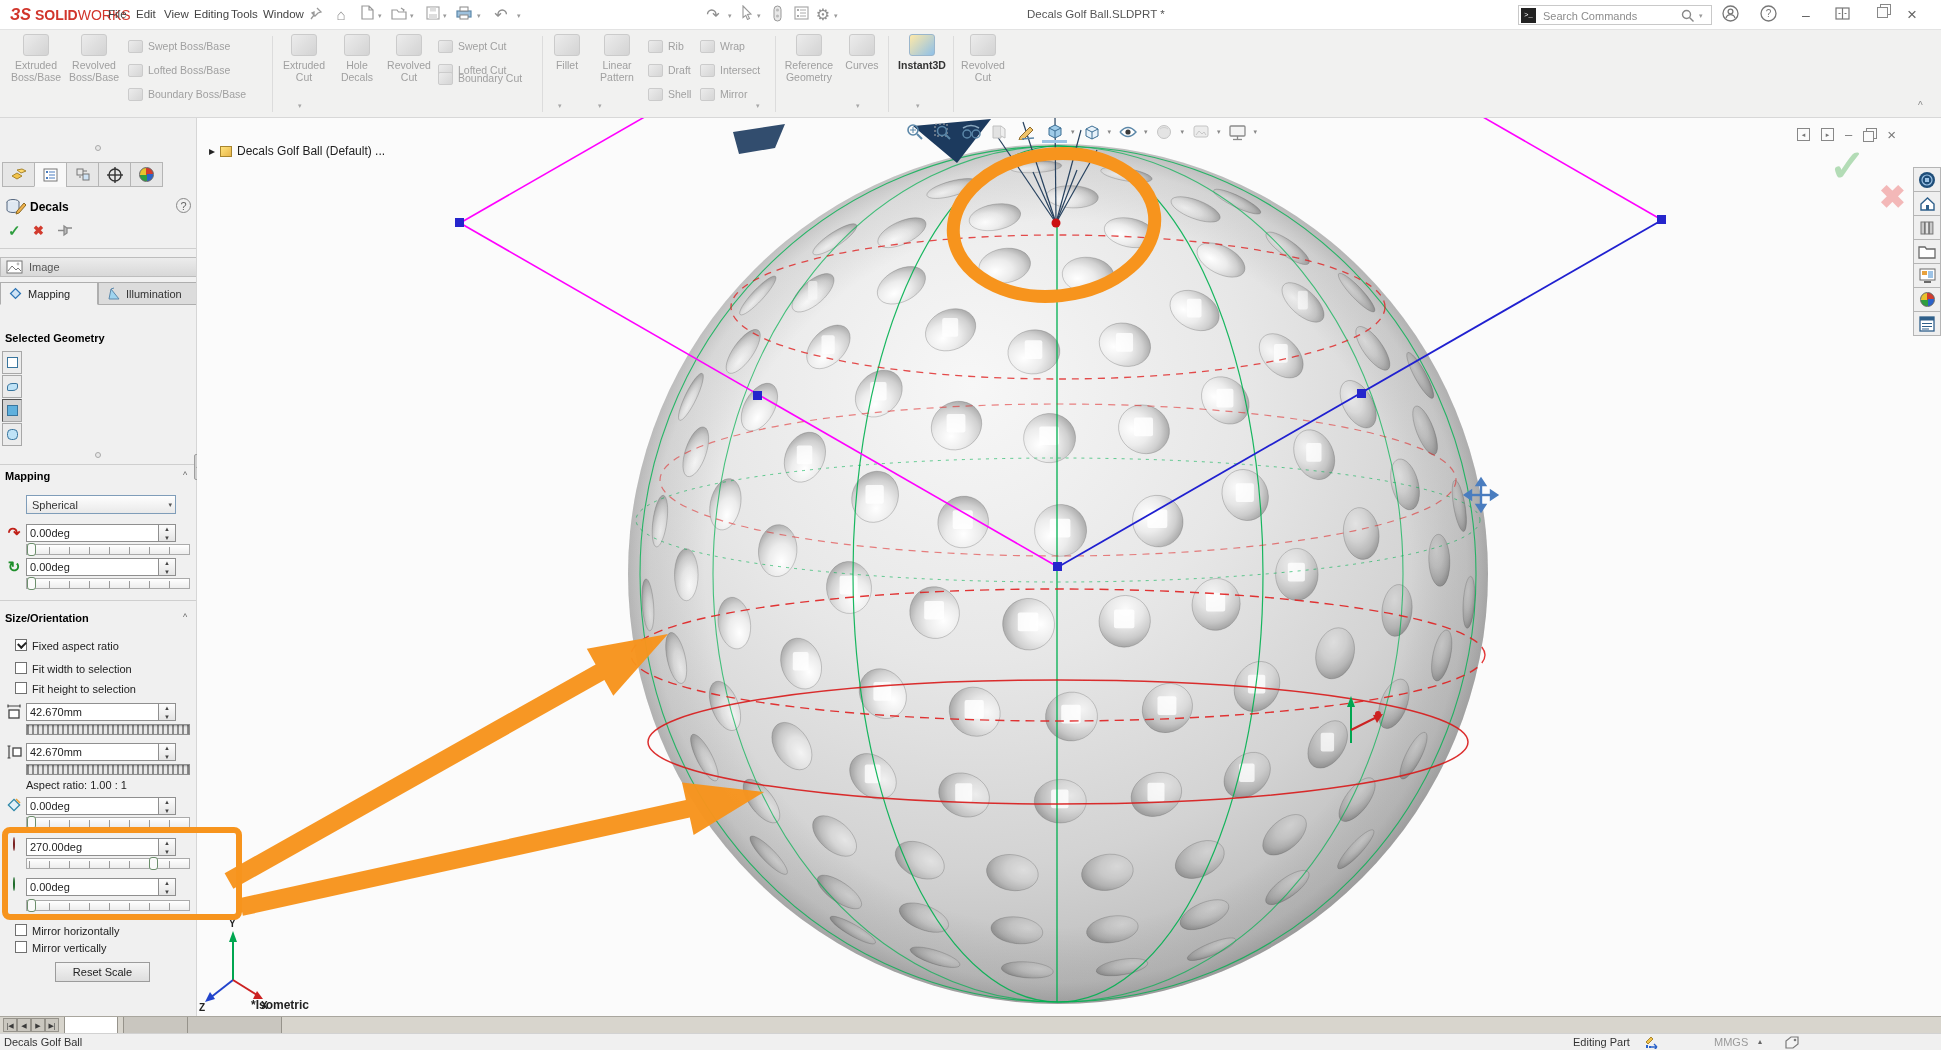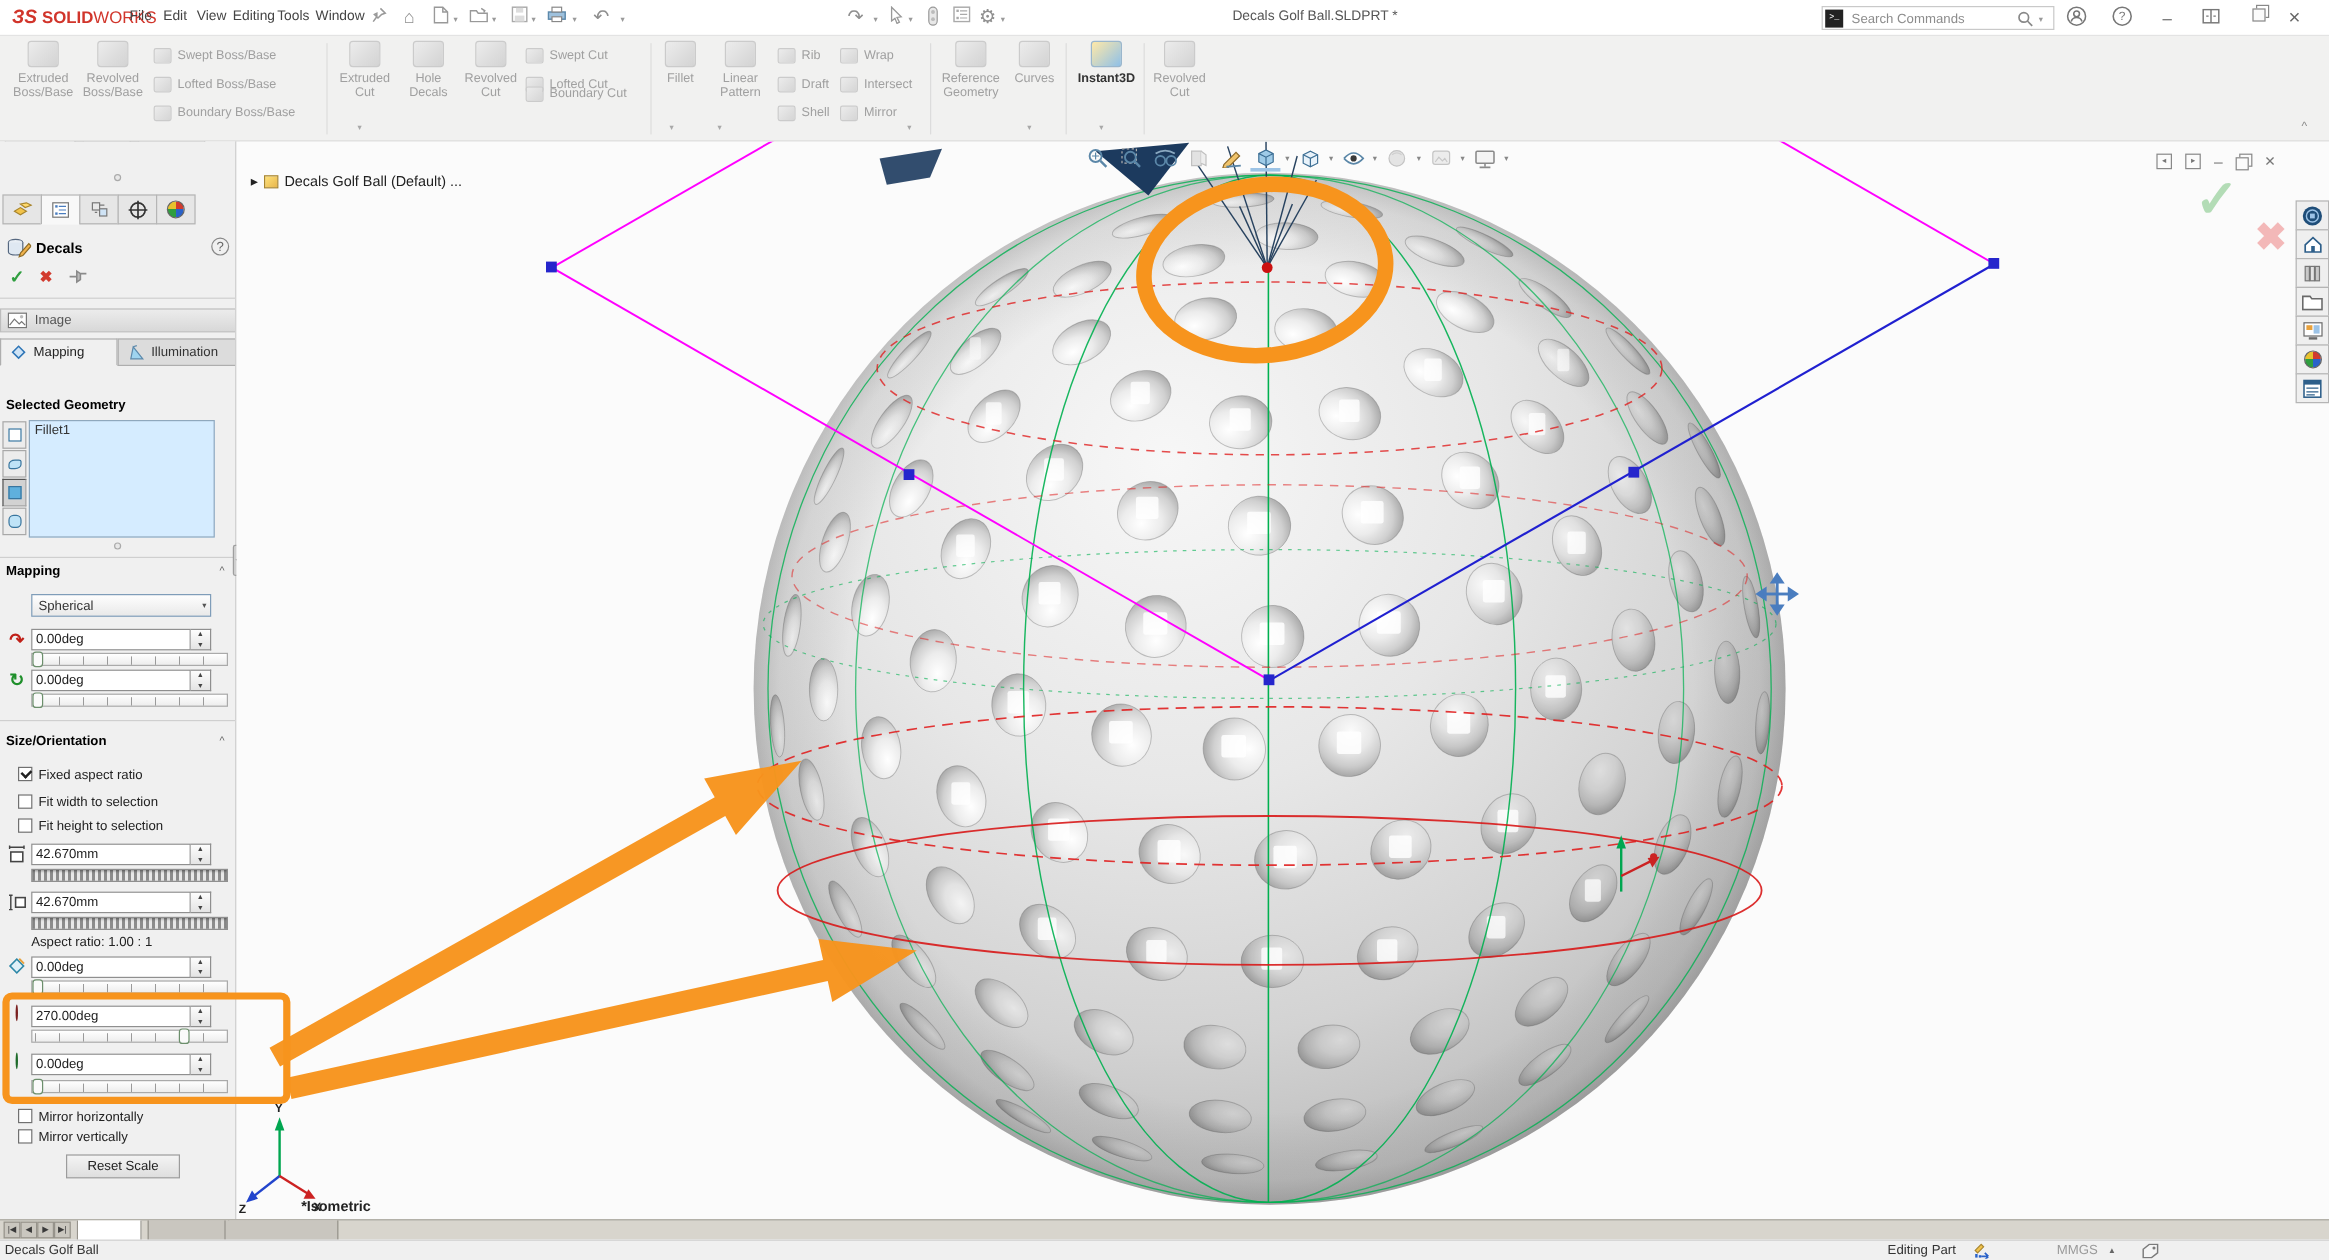--- a/index.html
+++ b/index.html
@@ -359,21 +359,20 @@
     </div>
   <div class="geo-btn" style="top:257px">
       <span class="cube" style="border-radius:50% 20%;height:8px"></span>
     </div>
   <div class="geo-btn sel" style="top:281px">
       <span class="cube" style="background:#5fb0dd"></span>
     </div>
   <div class="geo-btn" style="top:305px">
       <span class="cube" style="border-radius:40%"></span>
     </div>
-  <div id="geo-list"><span>Fillet1</span></div>
   <div class="dot-handle" style="top:334px"></div>
   <div class="hr" style="top:346px"></div>
 
   <span class="sechdr" style="top:352px">Mapping</span>
   <span class="chev" style="top:352px">^</span>
   <div style="position:absolute;left:26px;top:377px;width:150px;height:19px;border:1px solid #7f9db9;background:linear-gradient(#fefefe,#e9e9e9)">
     <span style="position:absolute;left:5px;top:3px">Spherical</span>
     <span style="position:absolute;right:3px;top:5px;font-size:7px;color:#555">▾</span>
   </div>
   <span class="rowicon" style="top:406px;color:#c02018;font-size:15px;font-weight:bold">↷</span>

